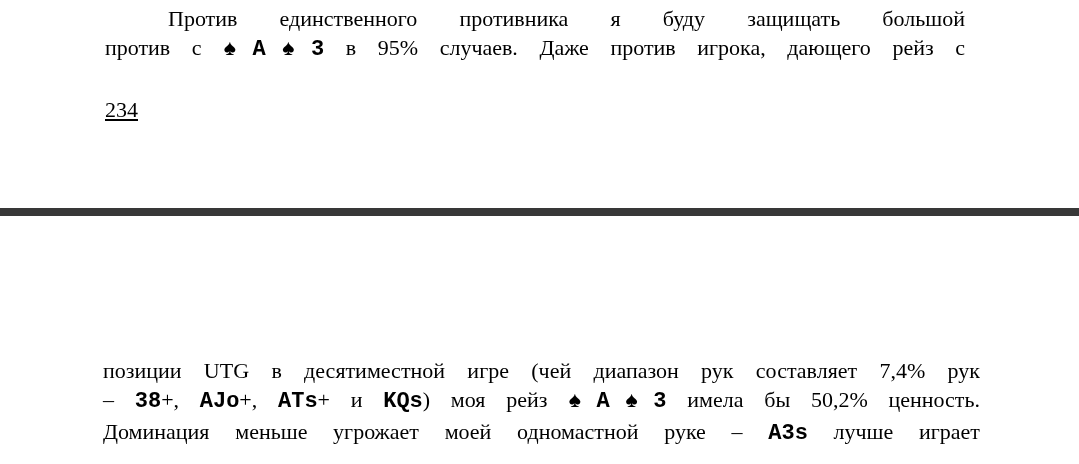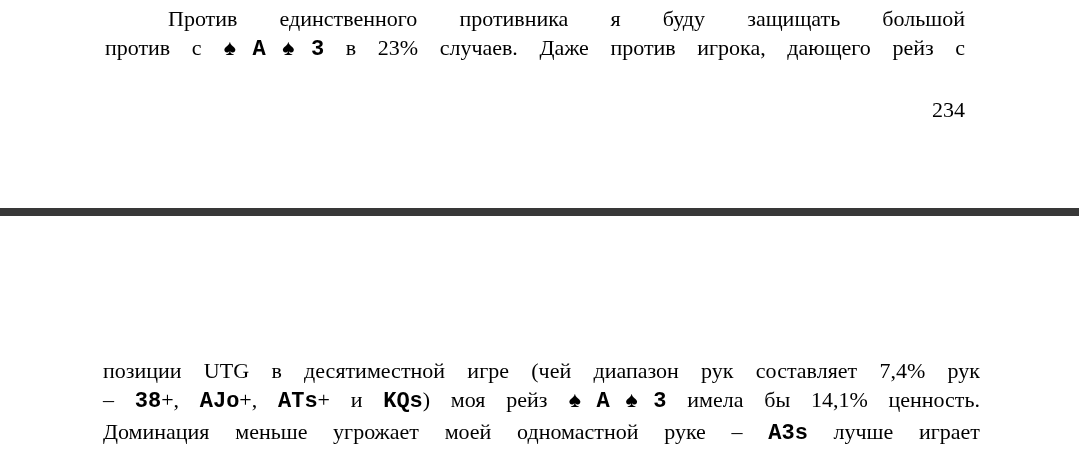--- a/index.html
+++ b/index.html
@@ -46,45 +46,46 @@
     font-weight: bold;
     font-family: Liberation Mono, monospace;
   }
   .page-number {
     position: absolute;
     left: 105px;
     top: 95px;
     width: 860px;
     font-size: 22px;
     line-height: 29.4px;
-    text-align: right;
+    text-align: left;
     color: #000000;
+    text-decoration: underline;
   }
   .page-separator {
     position: absolute;
     left: 0;
     top: 208px;
     width: 1079px;
     height: 8px;
     background: #383838;
   }
 </style>
 </head>
 <body>
 
 <div class="viewer">
 
   <div class="text-block page-top-text">
       <div class="text-line indented"><span>Против единственного противника я буду защищать большой</span></div>
-      <div class="text-line"><span>против с </span><b>♠A♠3</b><span> в 23% случаев. Даже против игрока, дающего рейз с</span></div>
+      <div class="text-line"><span>против с </span><b>♠A♠3</b><span> в 95% случаев. Даже против игрока, дающего рейз с</span></div>
     </div>
 
   <div class="page-number">234</div>
 
   <div class="page-separator"></div>
 
   <div class="text-block page-bottom-text">
       <div class="text-line"><span>позиции UTG в десятиместной игре (чей диапазон рук составляет 7,4% рук</span></div>
-      <div class="text-line"><span>– </span><b>38</b><span>+, </span><b>AJo</b><span>+, </span><b>ATs</b><span>+ и </span><b>KQs</b><span>) моя рейз </span><b>♠A♠3</b><span> имела бы 14,1% ценность.</span></div>
+      <div class="text-line"><span>– </span><b>38</b><span>+, </span><b>AJo</b><span>+, </span><b>ATs</b><span>+ и </span><b>KQs</b><span>) моя рейз </span><b>♠A♠3</b><span> имела бы 50,2% ценность.</span></div>
       <div class="text-line"><span>Доминация меньше угрожает моей одномастной руке – </span><b>A3s</b><span> лучше играет</span></div>
     </div>
 
 </div>
 
 </body></html>

